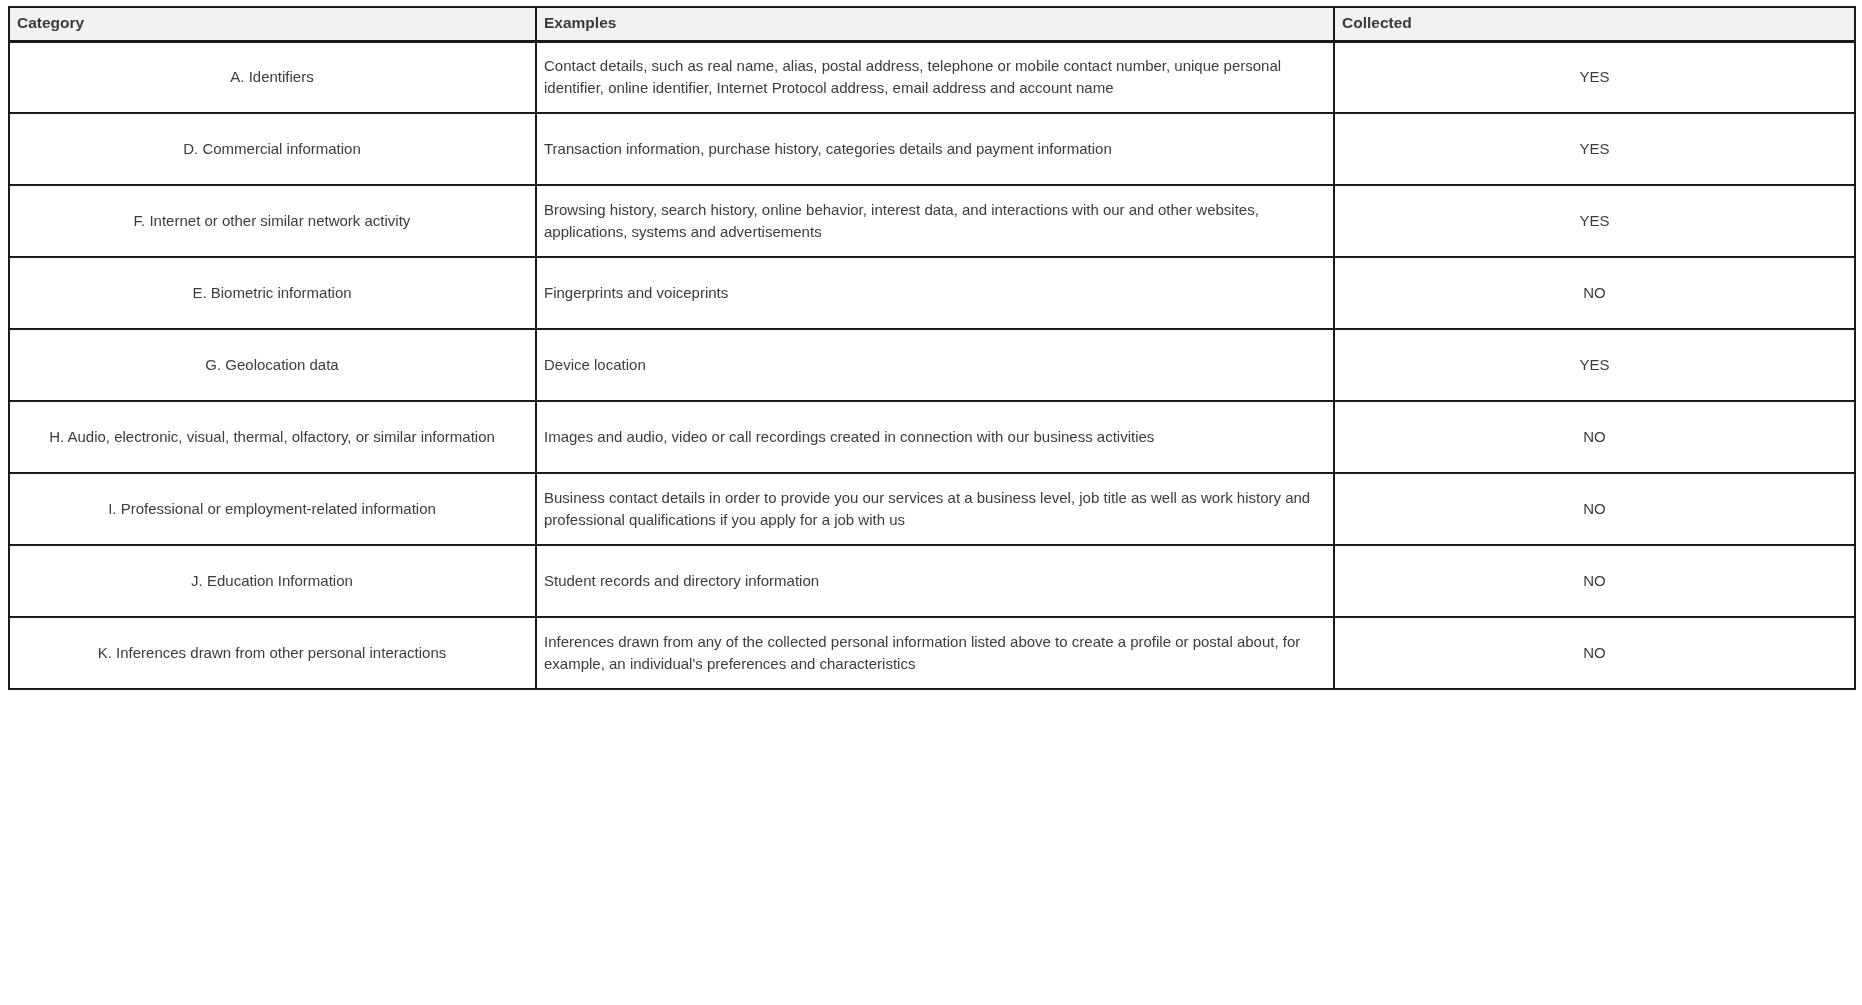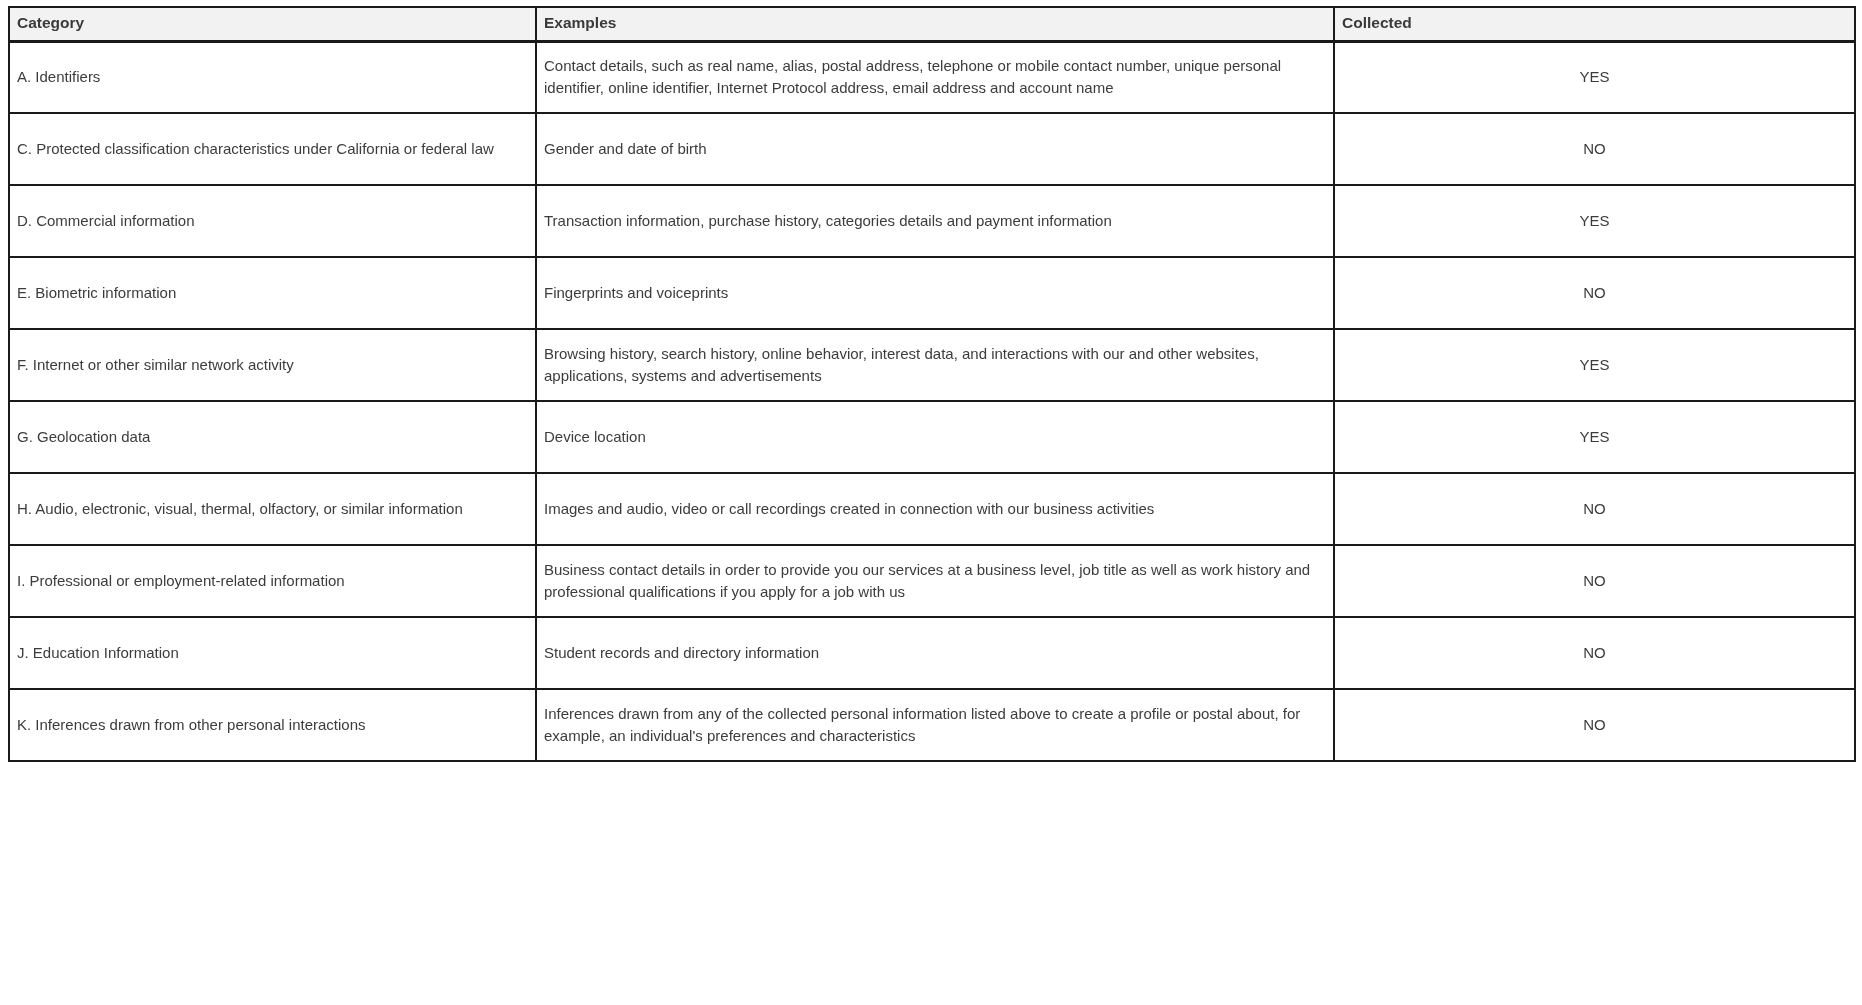--- a/index.html
+++ b/index.html
@@ -48,21 +48,21 @@
     border-bottom-width: 3px;
   }
 
   table.pi-table tbody td {
     font-size: 15px;
     line-height: 1.48;
     font-weight: normal;
     padding: 9px 8px 9px 7px;
     color: #3c3c3c;
   }
-  table.pi-table tbody td.cell-category  { text-align: left; }
+  table.pi-table tbody td.cell-category  { text-align: center; }
   table.pi-table tbody td.cell-examples  { text-align: left; }
   table.pi-table tbody td.cell-collected {
     text-align: center;
     padding-left: 7px;
     padding-right: 7px;
   }
 
   tr.row-h1 td { height: 72px; }
 </style>
 </head>
@@ -82,38 +82,33 @@
         <th>Collected</th>
       </tr>
     </thead>
     <tbody id="table-body">
         <tr class="row-h1">
           <td class="cell-category">A. Identifiers</td>
           <td class="cell-examples">Contact details, such as real name, alias, postal address, telephone or mobile contact number, unique personal identifier, online identifier, Internet Protocol address, email address and account name</td>
           <td class="cell-collected">YES</td>
         </tr>
         <tr class="row-h1">
-          <td class="cell-category">C. Protected classification characteristics under California or federal law</td>
-          <td class="cell-examples">Gender and date of birth</td>
-          <td class="cell-collected">NO</td>
+          <td class="cell-category">D. Commercial information</td>
+          <td class="cell-examples">Transaction information, purchase history, categories details and payment information</td>
+          <td class="cell-collected">YES</td>
         </tr>
         <tr class="row-h1">
-          <td class="cell-category">D. Commercial information</td>
-          <td class="cell-examples">Transaction information, purchase history, categories details and payment information</td>
+          <td class="cell-category">F. Internet or other similar network activity</td>
+          <td class="cell-examples">Browsing history, search history, online behavior, interest data, and interactions with our and other websites, applications, systems and advertisements</td>
           <td class="cell-collected">YES</td>
         </tr>
         <tr class="row-h1">
           <td class="cell-category">E. Biometric information</td>
           <td class="cell-examples">Fingerprints and voiceprints</td>
           <td class="cell-collected">NO</td>
-        </tr>
-        <tr class="row-h1">
-          <td class="cell-category">F. Internet or other similar network activity</td>
-          <td class="cell-examples">Browsing history, search history, online behavior, interest data, and interactions with our and other websites, applications, systems and advertisements</td>
-          <td class="cell-collected">YES</td>
         </tr>
         <tr class="row-h1">
           <td class="cell-category">G. Geolocation data</td>
           <td class="cell-examples">Device location</td>
           <td class="cell-collected">YES</td>
         </tr>
         <tr class="row-h1">
           <td class="cell-category">H. Audio, electronic, visual, thermal, olfactory, or similar information</td>
           <td class="cell-examples">Images and audio, video or call recordings created in connection with our business activities</td>
           <td class="cell-collected">NO</td>

